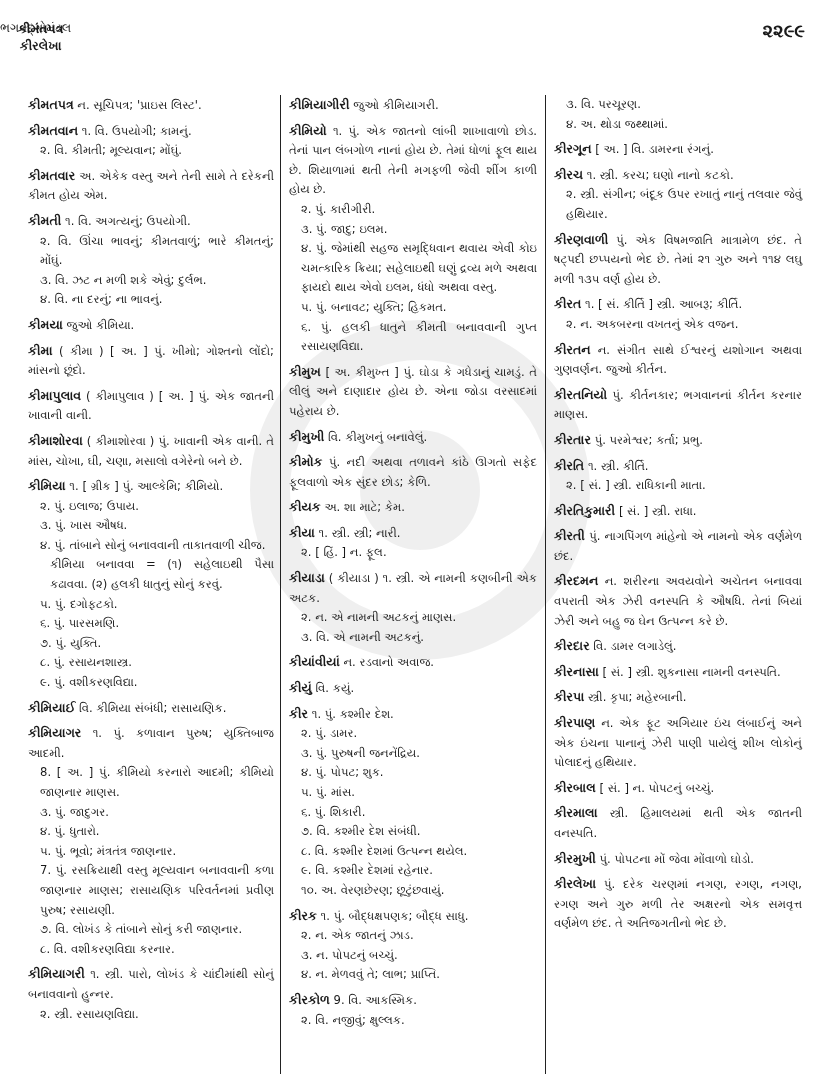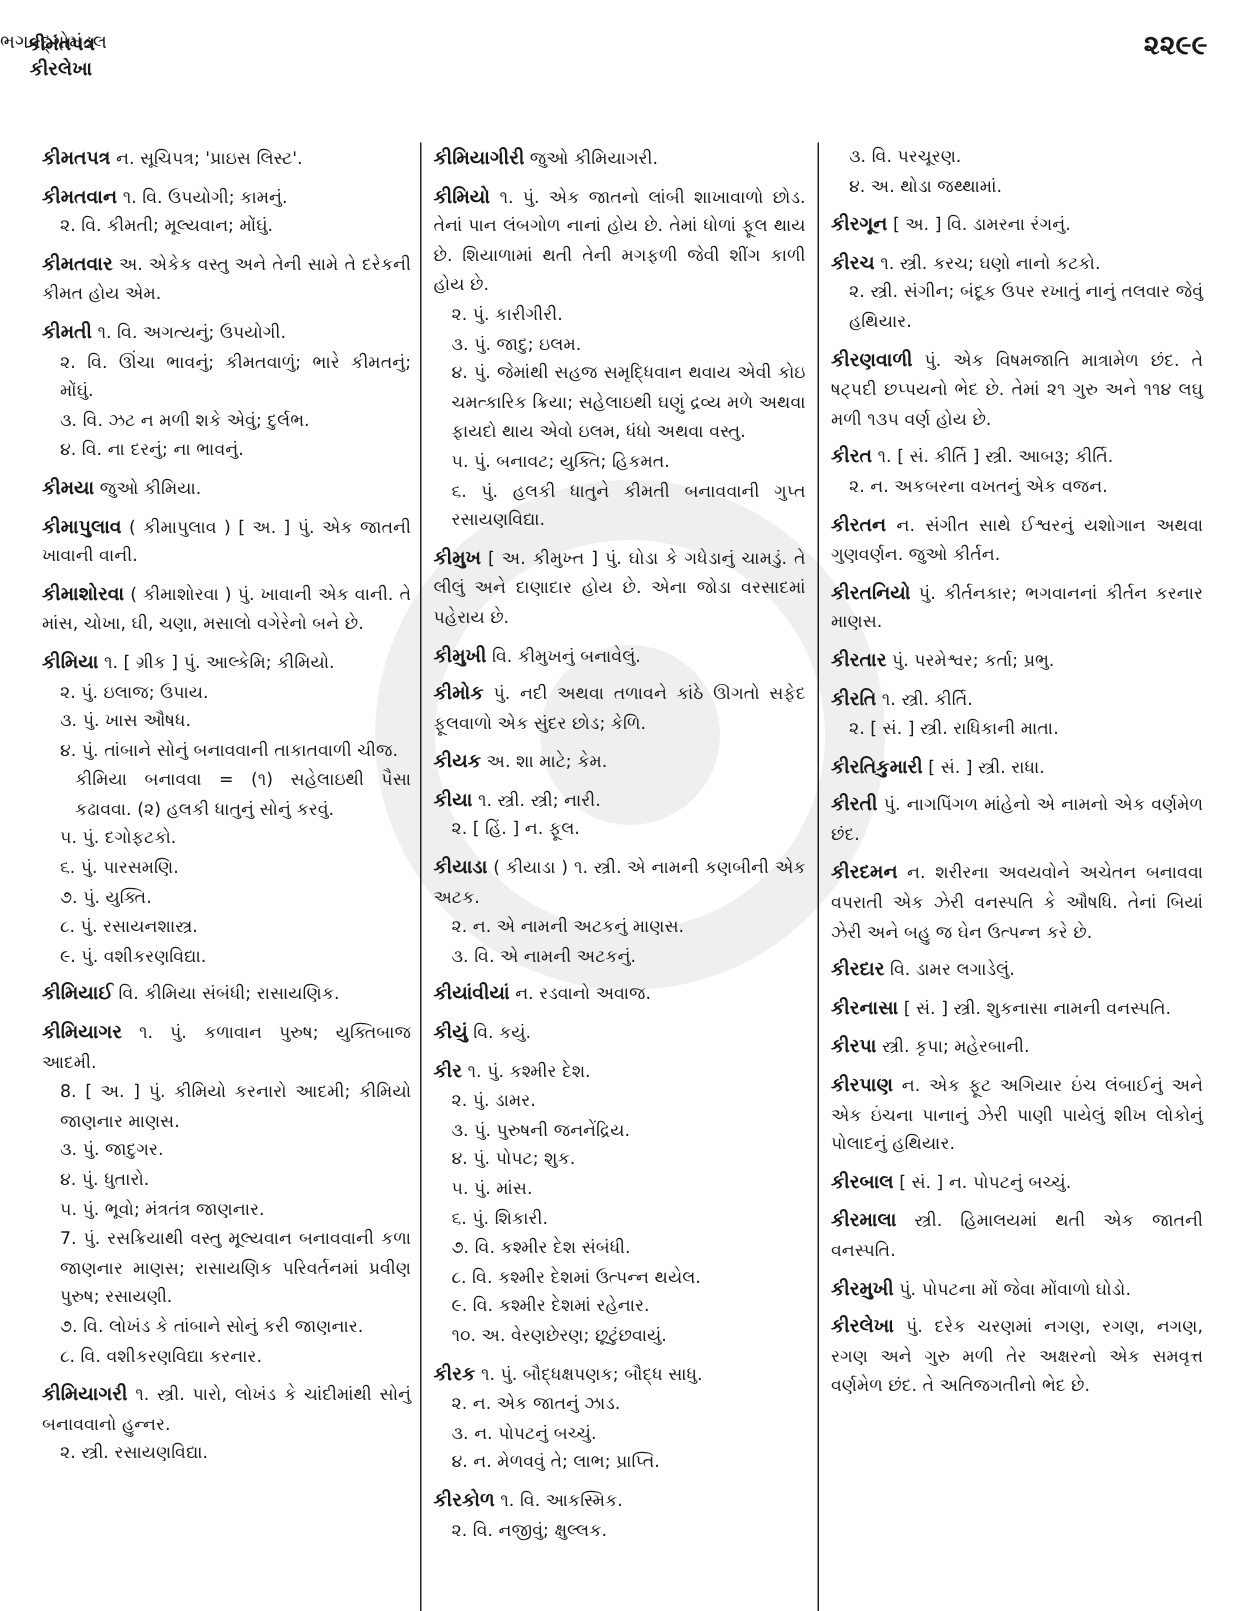--- a/index.html
+++ b/index.html
@@ -77,20 +77,23 @@
       <div class="entry">
         <div><span class="headword">કીમતી</span> <span class="def">૧. વિ. અગત્યનું; ઉપયોગી.</span></div>
         <div class="sense">૨. વિ. ઊંચા ભાવનું; કીમતવાળું; ભારે કીમતનું; મોંઘું.</div>
         <div class="sense">૩. વિ. ઝટ ન મળી શકે એવું; દુર્લભ.</div>
         <div class="sense">૪. વિ. ના દરનું; ના ભાવનું.</div>
       </div>
       <div class="entry">
         <div><span class="headword">કીમયા</span> <span class="def">જુઓ કીમિયા.</span></div>
       </div>
       <div class="entry">
+        <div><span class="headword">કીમા</span> <span class="def">( કીમા ) [ અ. ] પું. ખીમો; ગોશ્તનો લોંદો; માંસનો છૂંદો.</span></div>
+      </div>
+      <div class="entry">
         <div><span class="headword">કીમાપુલાવ</span> <span class="def">( કીમાપુલાવ ) [ અ. ] પું. એક જાતની ખાવાની વાની.</span></div>
       </div>
       <div class="entry">
         <div><span class="headword">કીમાશોરવા</span> <span class="def">( કીમાશોરવા ) પું. ખાવાની એક વાની. તે માંસ, ચોખા, ઘી, ચણા, મસાલો વગેરેનો બને છે.</span></div>
       </div>
       <div class="entry">
         <div><span class="headword">કીમિયા</span> <span class="def">૧. [ ગ્રીક ] પું. આલ્કેમિ; કીમિયો.</span></div>
         <div class="sense">૨. પું. ઇલાજ; ઉપાય.</div>
         <div class="sense">૩. પું. ખાસ ઔષધ.</div>
         <div class="sense">૪. પું. તાંબાને સોનું બનાવવાની તાકાતવાળી ચીજ.</div>
@@ -170,21 +173,21 @@
         <div class="sense">૯. વિ. કશ્મીર દેશમાં રહેનાર.</div>
         <div class="sense">૧૦. અ. વેરણછેરણ; છૂટુંછવાયું.</div>
       </div>
       <div class="entry">
         <div><span class="headword">કીરક</span> <span class="def">૧. પું. બૌદ્ધક્ષપણક; બૌદ્ધ સાધુ.</span></div>
         <div class="sense">૨. ન. એક જાતનું ઝાડ.</div>
         <div class="sense">૩. ન. પોપટનું બચ્ચું.</div>
         <div class="sense">૪. ન. મેળવવું તે; લાભ; પ્રાપ્તિ.</div>
       </div>
       <div class="entry">
-        <div><span class="headword">કીરકોળ</span> <span class="def">૧. વિ. આકસ્મિક.</span></div>
+        <div><span class="headword">કીરકોળ</span> <span class="def">9. વિ. આકસ્મિક.</span></div>
         <div class="sense">૨. વિ. નજીવું; ક્ષુલ્લક.</div>
       </div>
     </div>
   <div class="col col3">
       <div class="entry">
         <div class="sense">૩. વિ. પરચૂરણ.</div>
         <div class="sense">૪. અ. થોડા જથ્થામાં.</div>
       </div>
       <div class="entry">
         <div><span class="headword">કીરગૂન</span> <span class="def">[ અ. ] વિ. ડામરના રંગનું.</span></div>

